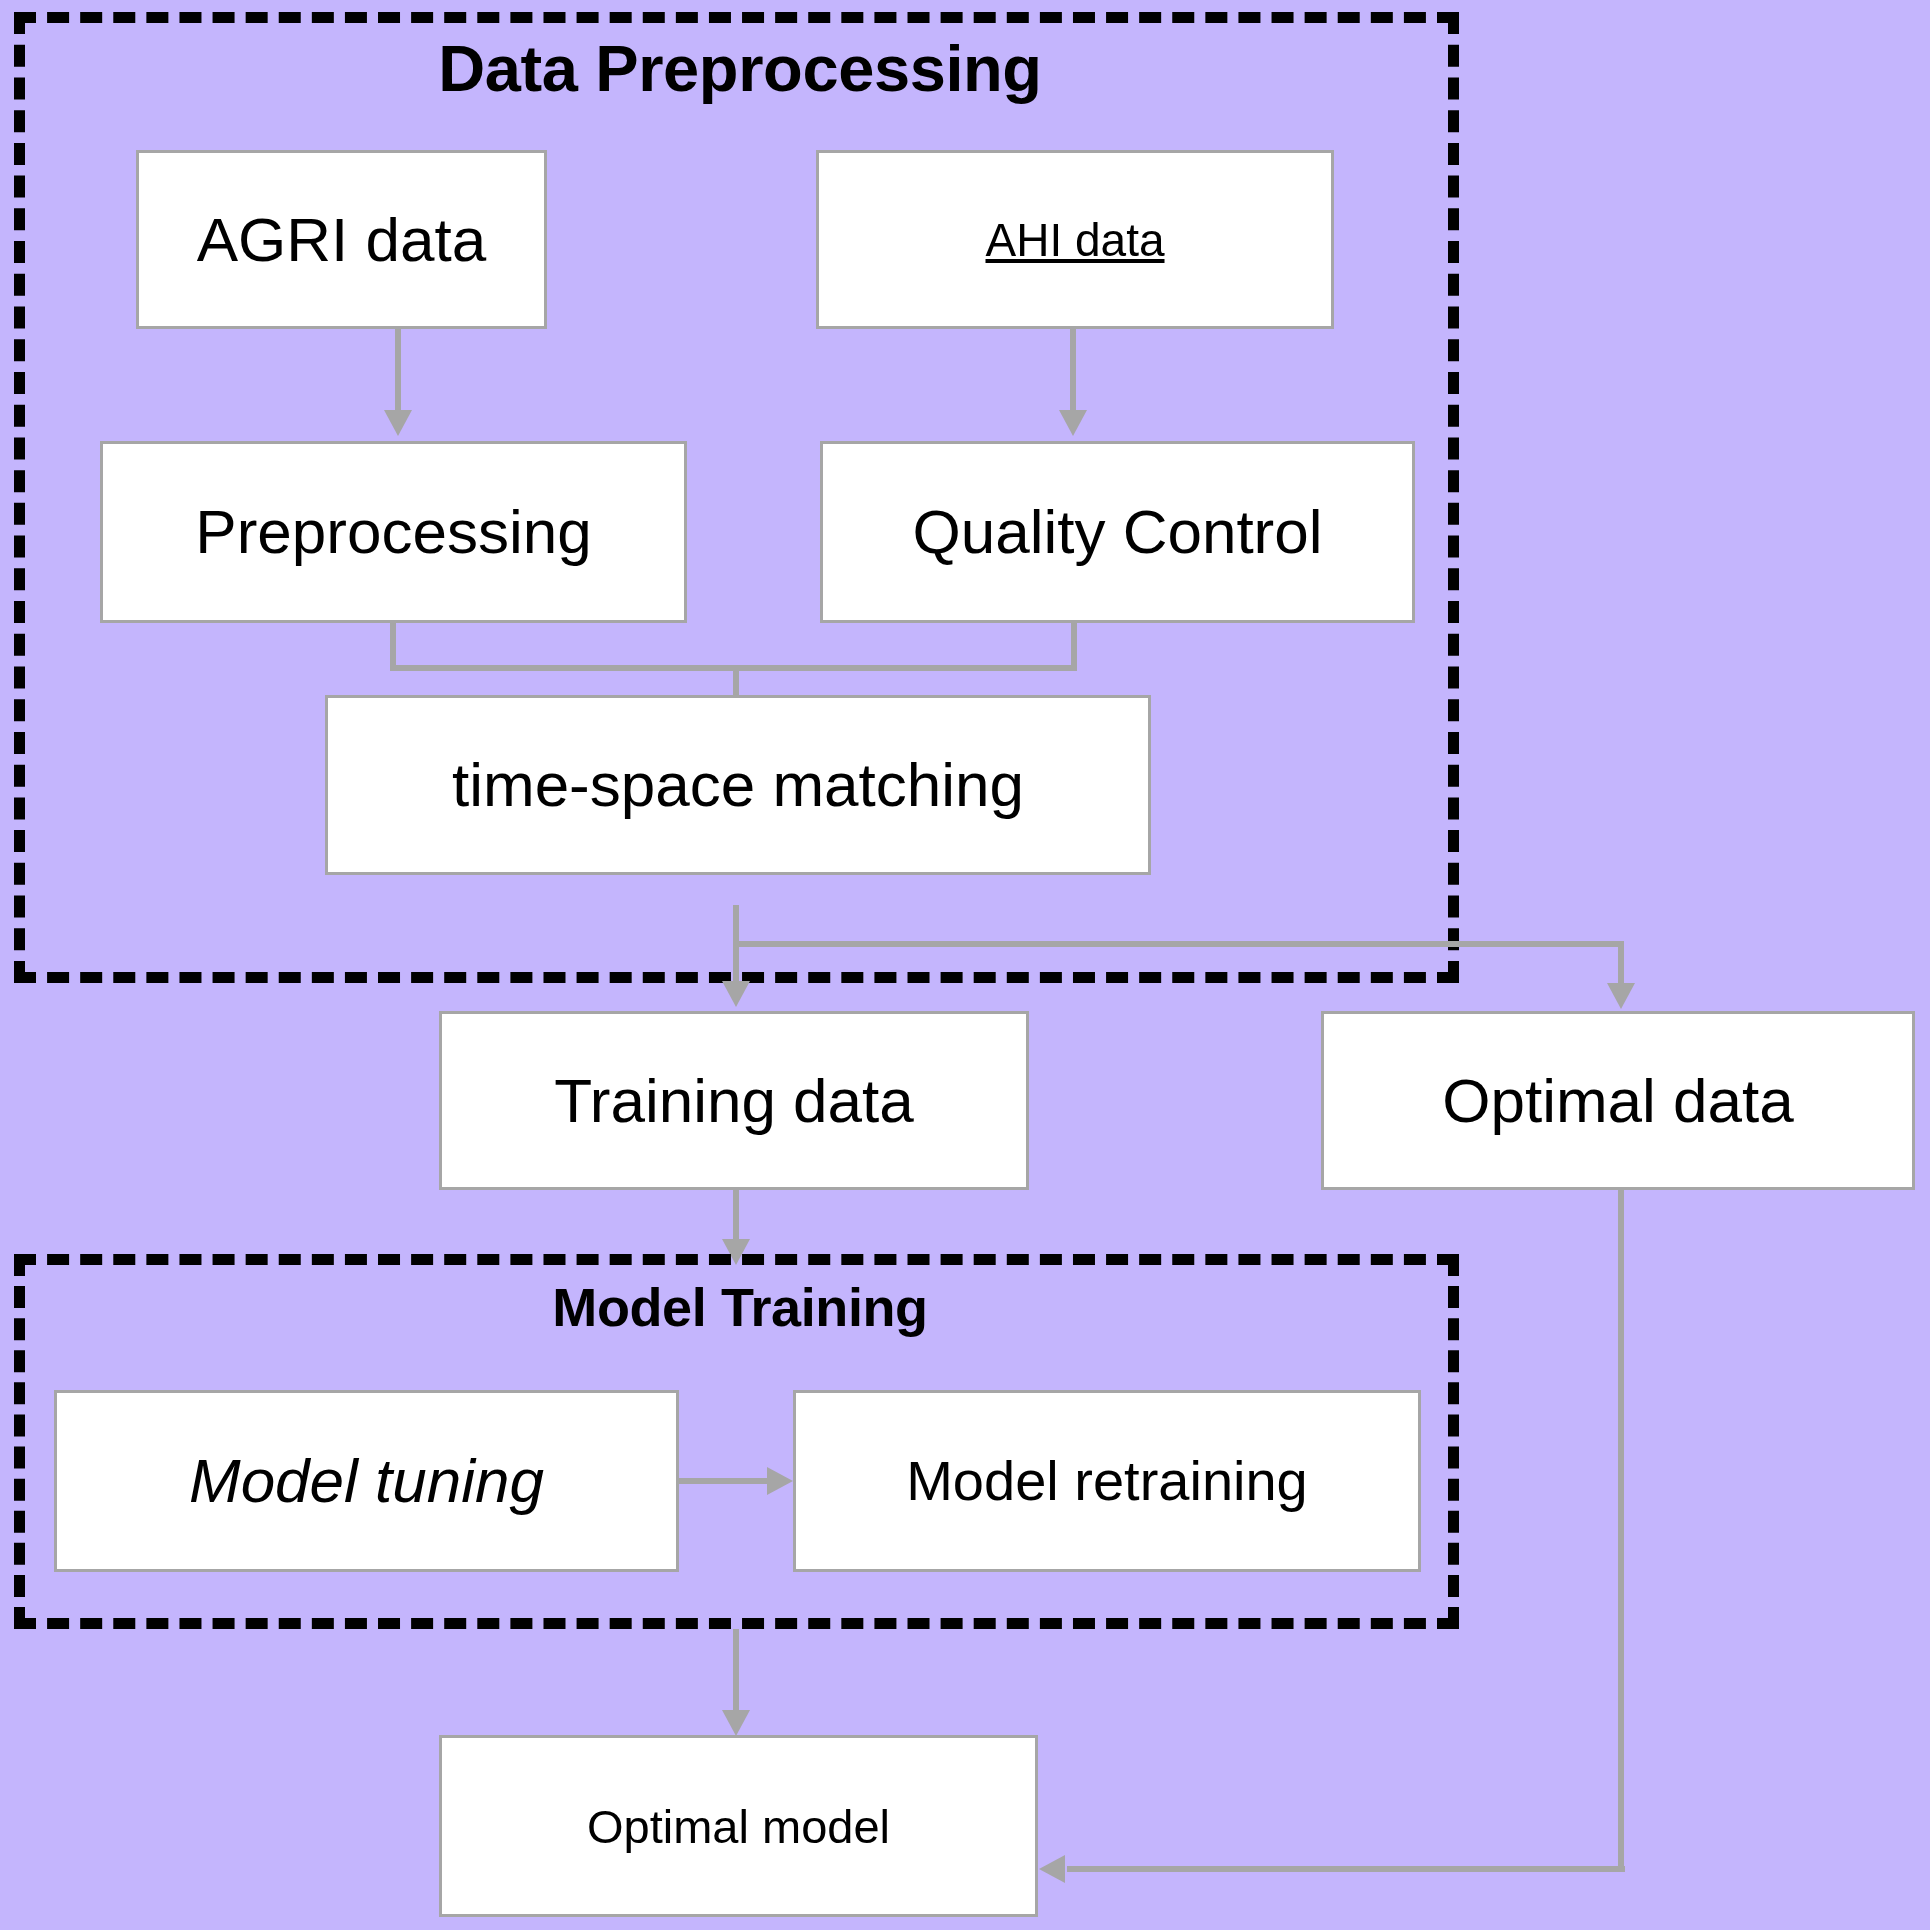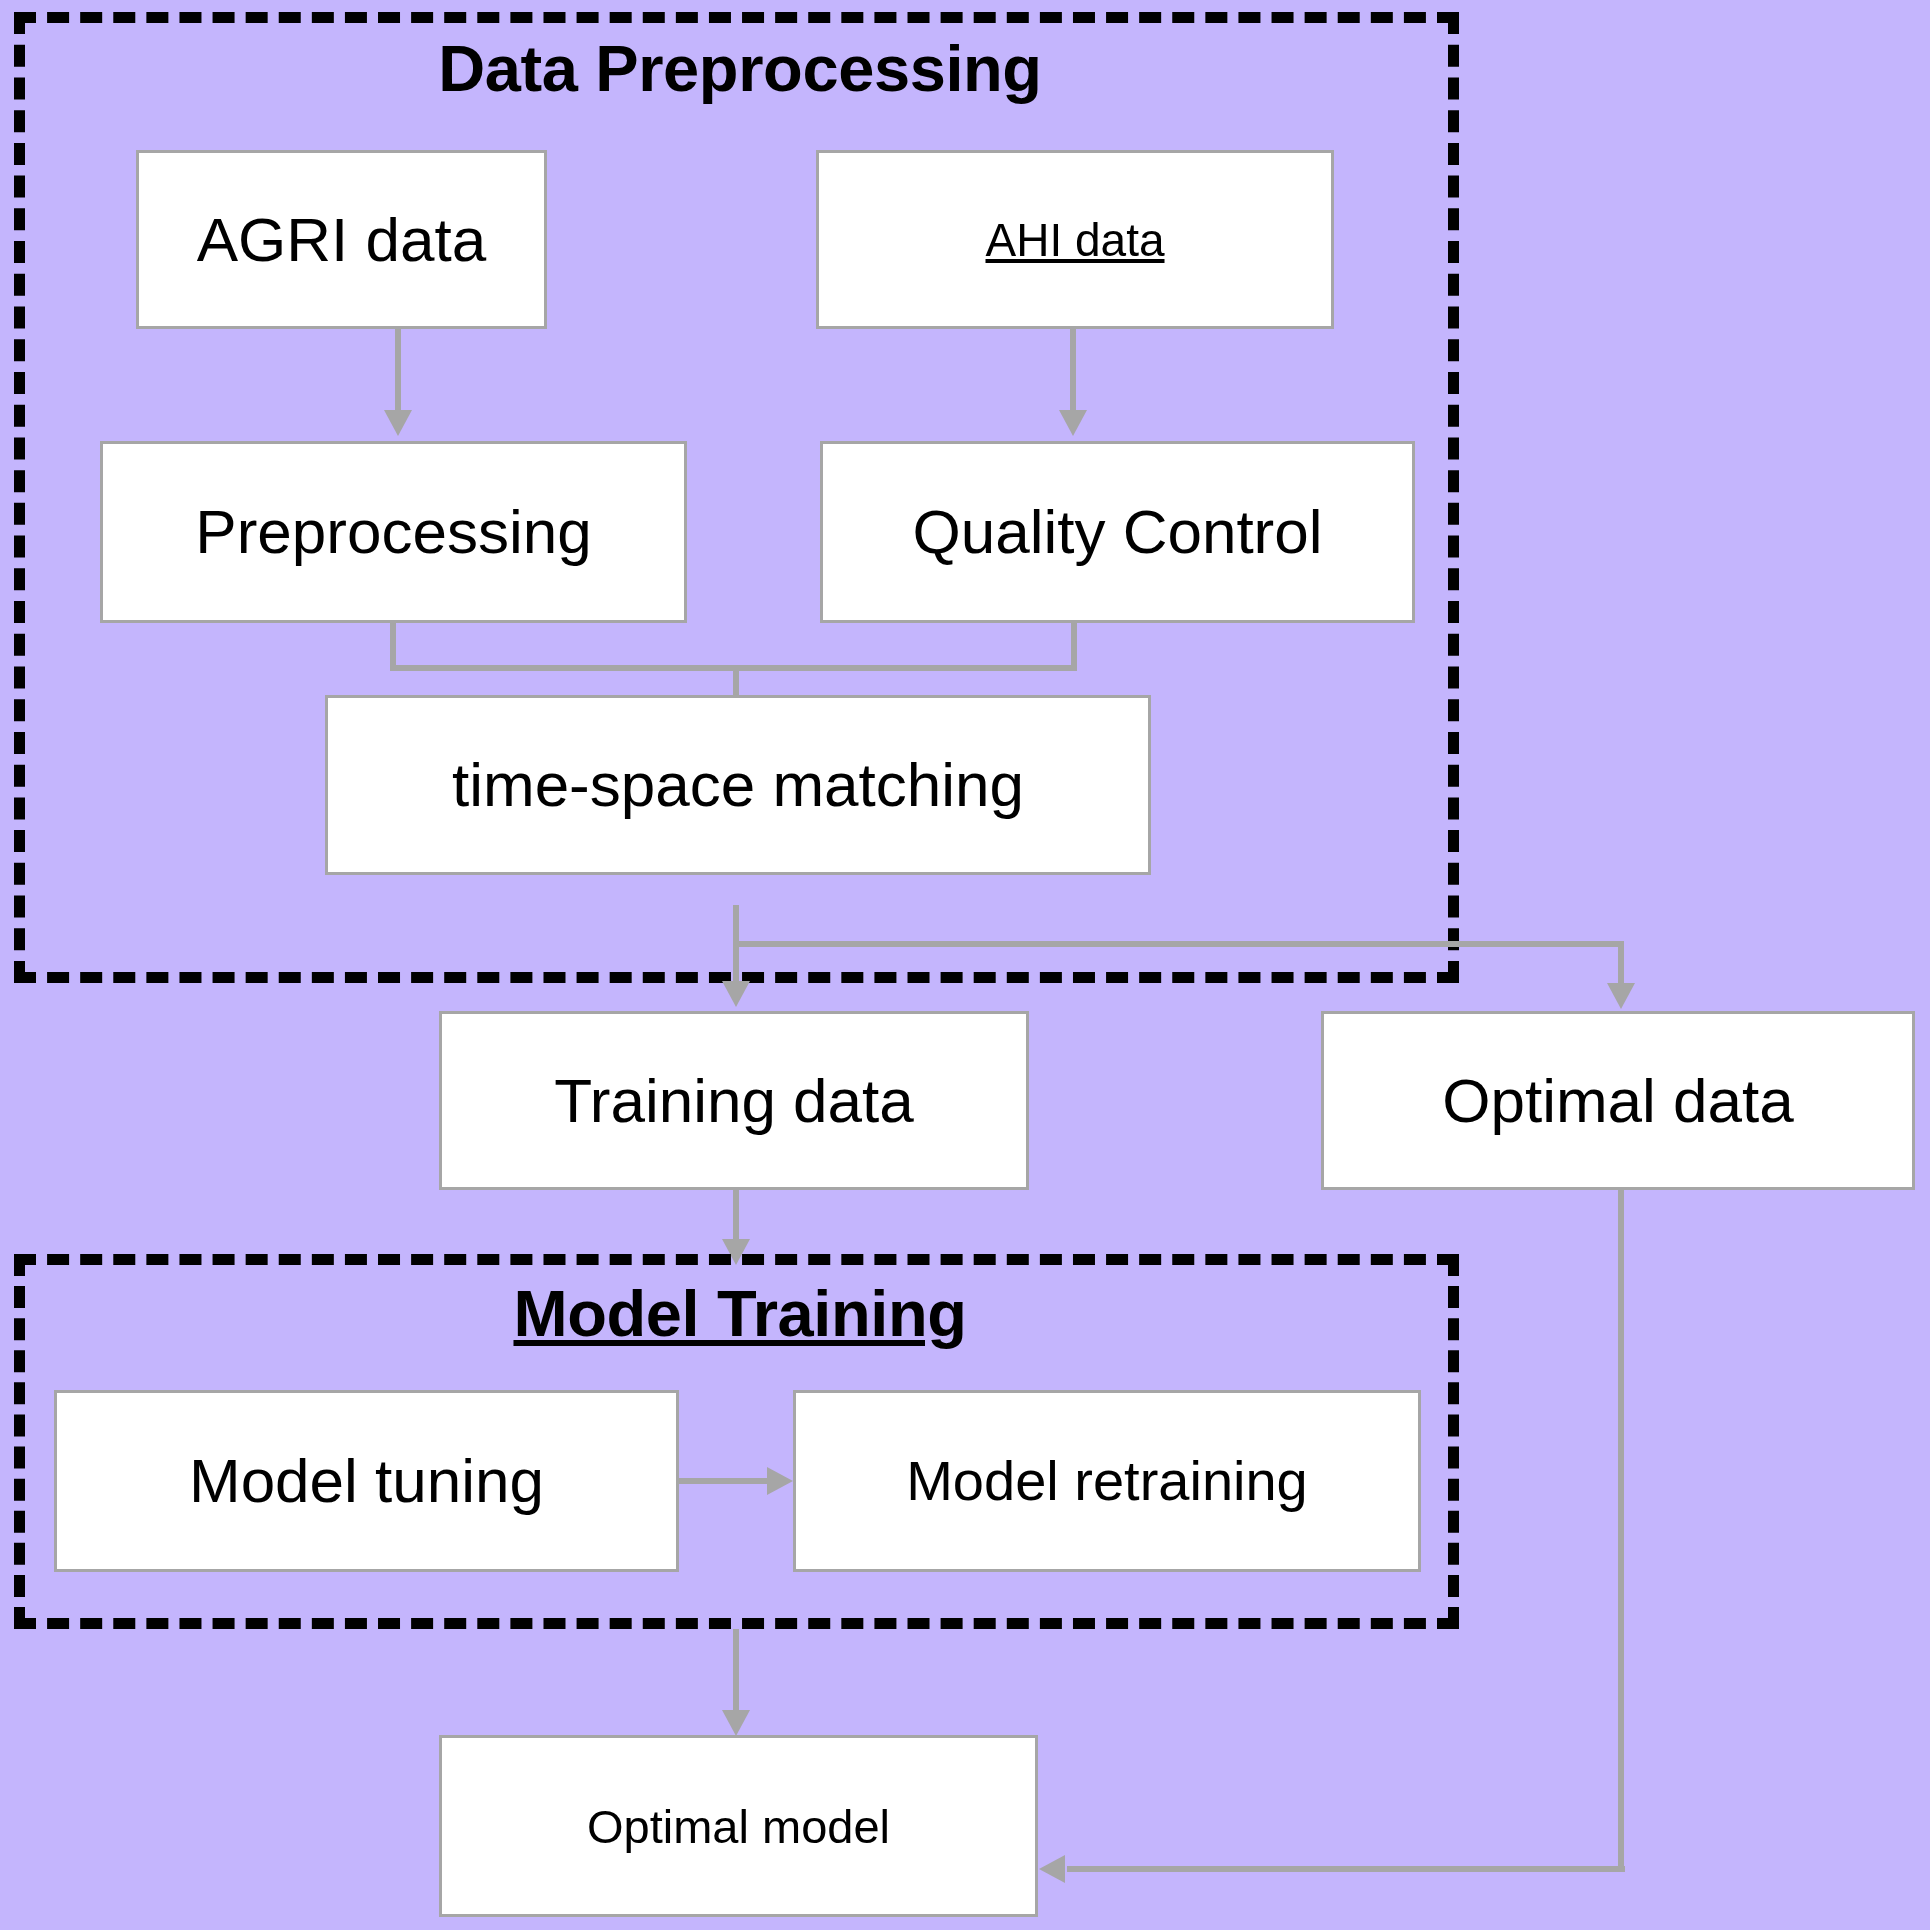--- a/index.html
+++ b/index.html
@@ -130,24 +130,24 @@
   </div>
 
   <div class="box" style="left:1321px; top:1011px; width:594px; height:179px;">
     <span class="box-label" style="font-size:62px;">Optimal data</span>
   </div>
 
   <div class="vline" style="left:733px; top:1190px; height:69px;"></div>
   <div class="arrow-down" style="left:722px; top:1239px;"></div>
 
   <div class="group" style="left:13.8px; top:1254px; width:1445px; height:375px;"></div>
-  <div class="group-title" style="left:370px; top:1276px; width:740px; font-size:65px;text-decoration:underline;">Model Training</div>
+  <div class="group-title" style="left:370px; top:1276px; width:740px; font-size:54px;">Model Training</div>
 
   <div class="box" style="left:54px; top:1390px; width:625px; height:182px;">
-    <span class="box-label" style="font-size:62px;">Model tuning</span>
+    <span class="box-label" style="font-size:62px;font-style:italic;">Model tuning</span>
   </div>
 
   <div class="hline" style="left:679px; top:1478px; width:91px;"></div>
   <div class="arrow-right" style="left:767px; top:1467px;"></div>
 
   <div class="box" style="left:793px; top:1390px; width:628px; height:182px;">
     <span class="box-label" style="font-size:56px;">Model retraining</span>
   </div>
 
   <div class="vline" style="left:733px; top:1629px; height:86px;"></div>

